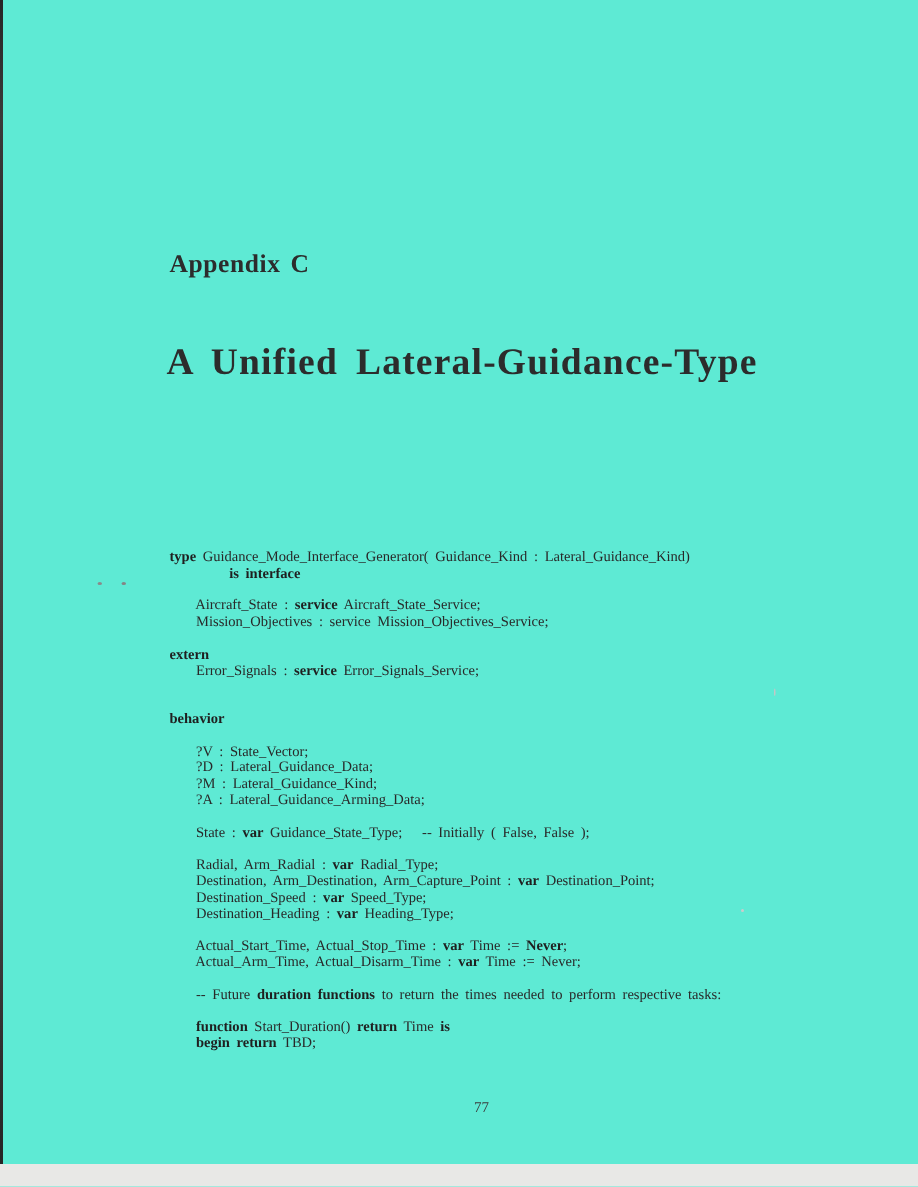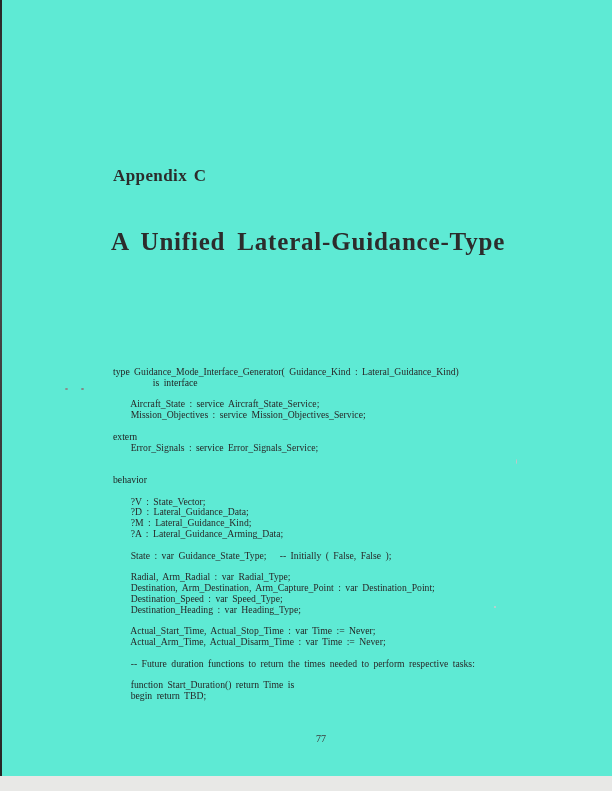--- a/index.html
+++ b/index.html
@@ -53,21 +53,21 @@
   .code {
     position: absolute;
     left: 113px; top: 367px;
     font-size: 9.7px;
     line-height: 10.8px;
     white-space: pre;
     word-spacing: 2px;
     color: #292929;
   }
   .code .cl { height: 10.8px; }
-  .code b { font-weight: normal; color: #1f1f1f; }
+  .code b { font-weight: bold; color: #1f1f1f; }
   .pageno {
     position: absolute;
     left: 113px; top: 733px;
     width: 416px;
     text-align: center;
     font-size: 10px;
     color: #3a3a3a;
   }
   .speck { position: absolute; border-radius: 50%; }
   .s1 { left: 65px;  top: 388px; width: 3px; height: 2px; background: #8a8a8a; }

